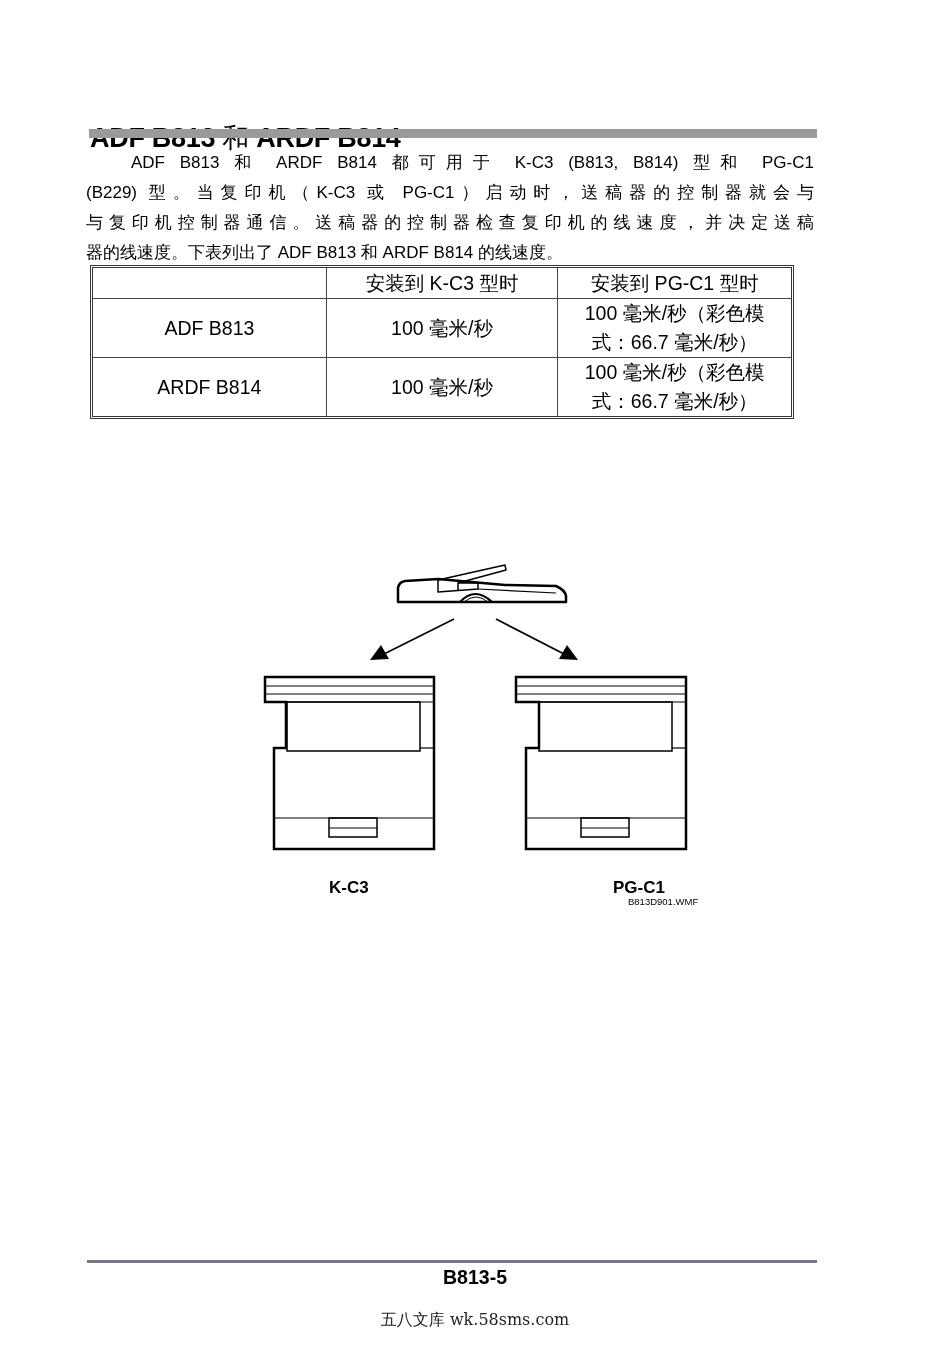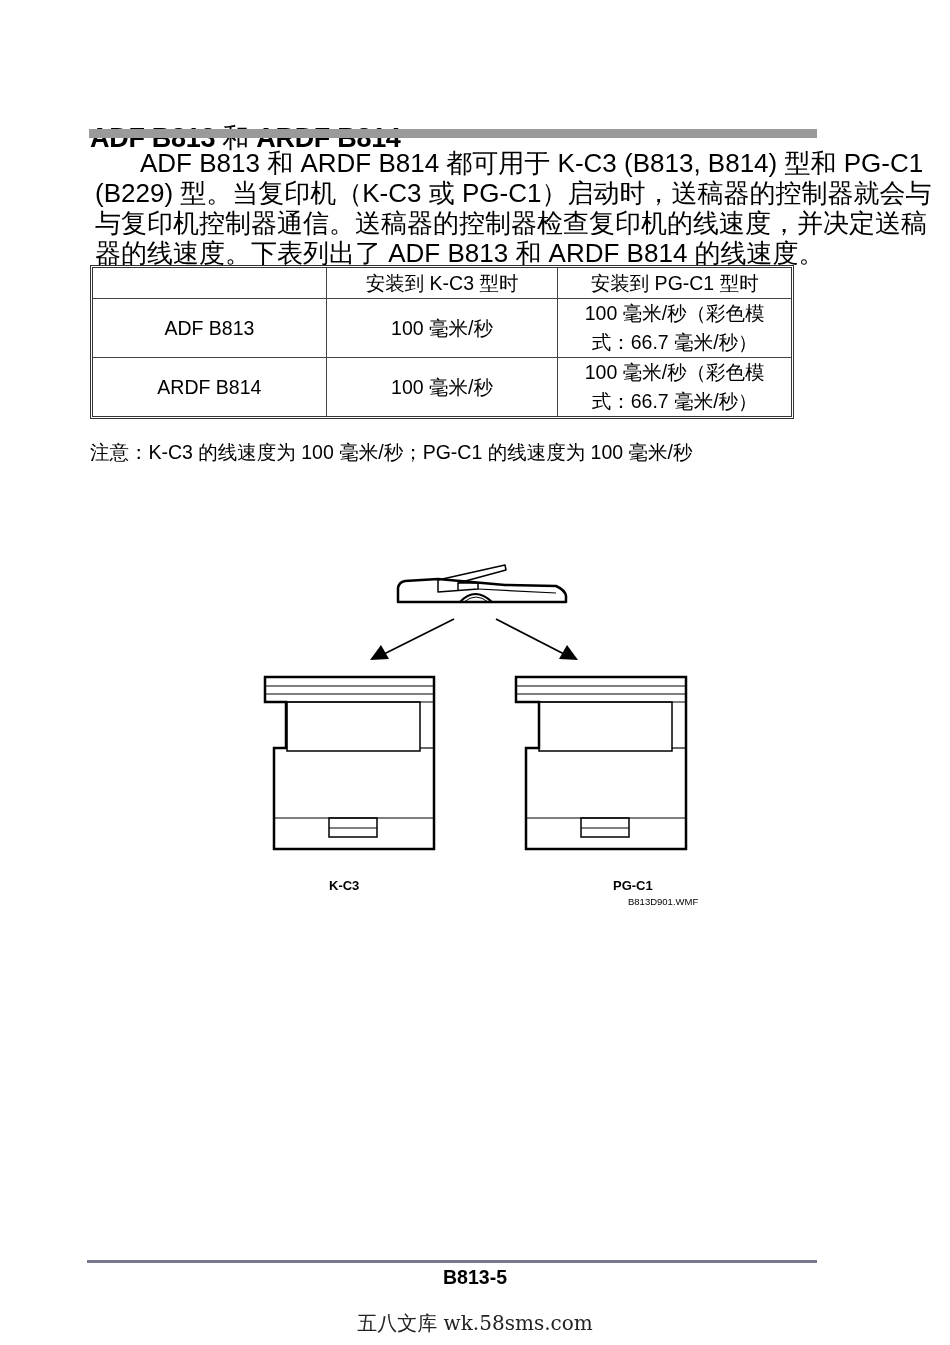--- a/index.html
+++ b/index.html
@@ -1,40 +1,40 @@
 <!DOCTYPE html>
 <html><head>
 <meta charset="utf-8">
 <style>
   html, body { margin: 0; padding: 0; background: #ffffff; }
   body { width: 950px; height: 1345px; position: relative; overflow: hidden;
          font-family: "Liberation Sans", "DejaVu Sans", sans-serif; color: #000; }
   .title { position: absolute; left: 90px; top: 88px; font-size: 27px; font-weight: bold; letter-spacing: -0.3px; margin-top: 32px; }
   .title .cjk { font-weight: normal; }
   .title-bar { position: absolute; left: 89px; top: 129px; width: 728px; height: 9px; background: #9a9a9a; }
-  .para { position: absolute; left: 95px; top: 148px; width: 728px; font-size: 26px; line-height: 30px; }
+  .para { position: absolute; left: 86px; top: 148px; width: 728px; font-size: 17px; line-height: 30px; }
   .para .line { display: block; white-space: nowrap; text-align: justify; text-align-last: justify; }
   .para .line.first { text-indent: 45px; }
   .para .line.last { text-align-last: left; }
   table.spec { position: absolute; left: 90px; top: 265px; width: 704px; border-collapse: separate; border-spacing: 0;
                border: 3px double #333; font-size: 19.5px; }
   table.spec td { border-right: 1px solid #444; border-bottom: 1px solid #444; text-align: center; vertical-align: middle; padding: 0 6px; }
   table.spec tr td:last-child { border-right: none; }
   table.spec tr:last-child td { border-bottom: none; }
   table.spec tr.head td { height: 30px; }
   table.spec tr.row td { height: 58px; line-height: 29px; }
   .col1 { width: 222px; } .col2 { width: 220px; margin-top: 8px; } .col3 { width: 222px; }
   .note { position: absolute; left: 90px; top: 437px; font-size: 19.5px; line-height: 30px; }
   .note .l2 { padding-left: 62px; }
   .figure { position: absolute; left: 250px; top: 560px; width: 460px; height: 300px; }
   .fig-id { position: absolute; left: 628px; top: 860px; font-size: 9.5px; margin-top: 36px; }
-  .fig-label { position: absolute; top: 878px; font-size: 13px; font-weight: bold; }
+  .fig-label { position: absolute; top: 878px; font-size: 17px; font-weight: bold; }
   .footer-rule { position: absolute; left: 87px; top: 1260px; width: 730px; height: 3px; background: #77778f; }
   .page-num { position: absolute; left: 0; width: 950px; top: 1266px; text-align: center; font-size: 19.5px; font-weight: bold; }
-  .watermark { position: absolute; left: 0; width: 950px; top: 1310px; text-align: center; font-size: 20px;
+  .watermark { position: absolute; left: 0; width: 950px; top: 1310px; text-align: center; font-size: 16px;
                font-family: "DejaVu Serif", "Liberation Serif", serif; color: #222; }
 </style>
 </head>
 <body>
 
 <div class="title"><span>ADF B813</span><span class="cjk"> 和 </span><span>ARDF B814</span></div>
 <div class="title-bar"></div>
 
 <div class="para">
   <span class="line first">ADF B813 和 ARDF B814 都可用于 K-C3 (B813, B814) 型和 PG-C1</span>
@@ -57,21 +57,20 @@
   </tr>
   <tr class="row">
     <td>ARDF B814</td>
     <td>100 毫米/秒</td>
     <td><span>100 毫米/秒（彩色模</span><br><span>式：66.7 毫米/秒）</span></td>
   </tr>
 </tbody>
   </table>
 
 <div class="note">
-  <div>注意：K-C3 的线速度为 100 毫米/秒；PG-C1 的线速度为 100 毫米/秒</div>
 </div>
 
 <svg class="figure" viewBox="250 560 460 300" width="460" height="300">
   <g fill="none" stroke="#000" stroke-linejoin="round">
     <path d="M398 602 L398 588 Q399 582 405 581 L438 579 L505 585 L556 586 Q565 590 566 596 L566 602 Z" stroke-width="2.5"></path>
     <path d="M438 580 L505 565 L506 570 L458 583 L478 583 L478 589 L438 592 Z" stroke-width="1.5"></path>
     <path d="M458 583 L458 590" stroke-width="1.5"></path>
     <path d="M478 589 L556 593" stroke-width="1.2"></path>
     <path d="M460 602 Q475 586 492 602" stroke-width="2"></path>
     <path d="M464 602 Q476 592 488 602" stroke-width="1"></path>

